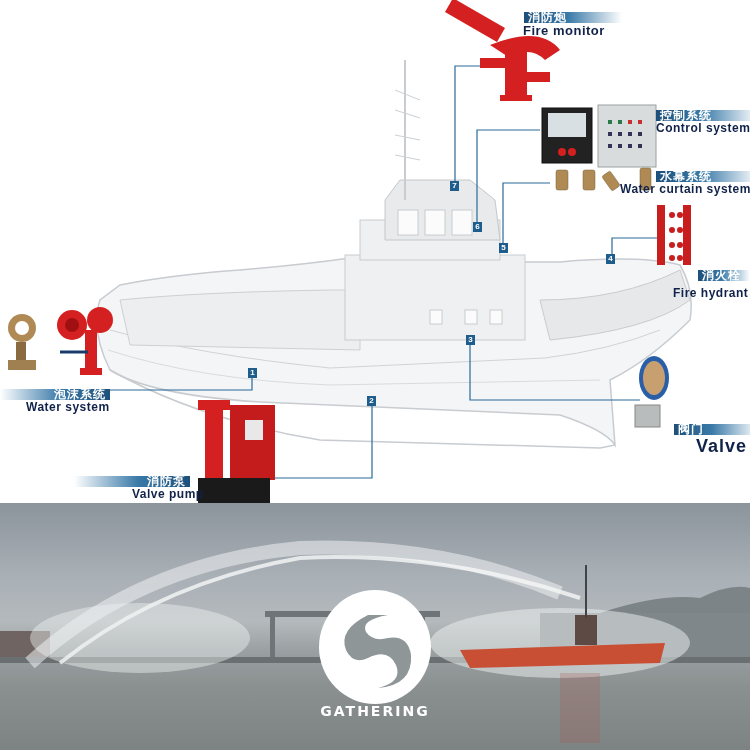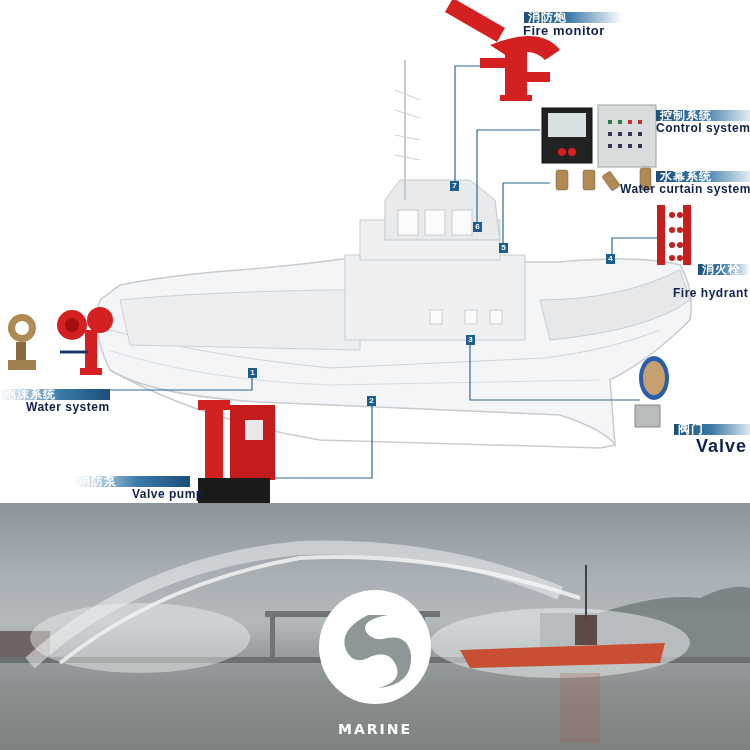--- a/index.html
+++ b/index.html
@@ -3,21 +3,21 @@
 <meta charset="utf-8">
 <style>
   html, body { margin:0; padding:0; }
   body { width:750px; height:750px; position:relative; overflow:hidden; background:#ffffff; font-family:"Liberation Sans", sans-serif; }
   .top { position:absolute; left:0; top:0; width:750px; height:503px; background:#ffffff; overflow:hidden; }
   .photo { position:absolute; left:0; top:503px; width:750px; height:247px; overflow:hidden;
     background:linear-gradient(180deg,#8c949c 0%,#a9b0b6 30%,#b4b9bc 48%,#9aa0a2 60%,#8a8f90 75%,#7d8283 100%); }
   svg.ship { position:absolute; left:0; top:0; }
   .banner { position:absolute; height:11px; color:#fff; font-size:12px; font-weight:bold; line-height:11px; padding:0 4px; letter-spacing:1px; }
   .banner.r { background:linear-gradient(90deg,#1d4f7a 0%,#3a7aa8 45%,rgba(255,255,255,0) 100%); }
-  .banner.l { background:linear-gradient(90deg,rgba(255,255,255,0) 0%,#3a7aa8 55%,#1d4f7a 100%); text-align:left; }
+  .banner.l { background:linear-gradient(90deg,rgba(255,255,255,0) 0%,#3a7aa8 55%,#1d4f7a 100%); text-align:right; }
   .en { position:absolute; color:#10224a; font-weight:bold; font-size:13px; white-space:nowrap; letter-spacing:0.5px; }
   .en.big { font-size:18px; letter-spacing:1px;margin-left:20px; }
   .marker { position:absolute; width:9px; height:10px; background:#1f5e8c; color:#fff; font-size:8px; font-weight:bold; text-align:center; line-height:10px; }
   .logo-text { position:absolute; color:#fff; font-weight:bold; text-align:center; letter-spacing:2px; font-family:"DejaVu Sans", sans-serif; }
 </style>
 </head>
 <body>
 
 <div class="top">
 
@@ -145,21 +145,21 @@
 
   <div class="banner r" style="left:524px;top:12px;width:90px">消防炮</div>
   <div class="en" style="left:523px;top:23px">Fire monitor</div>
 
   <div class="banner r" style="left:656px;top:110px;width:94px">控制系统</div>
   <div class="en" style="left:656px;top:121px;font-size:12px">Control system</div>
 
   <div class="banner r" style="left:656px;top:171px;width:94px">水幕系统</div>
   <div class="en" style="left:620px;top:182px;font-size:12px">Water curtain system</div>
 
-  <div class="banner r" style="left:698px;top:264px;width:44px">消火栓</div>
+  <div class="banner r" style="left:698px;top:270px;width:44px">消火栓</div>
   <div class="en" style="left:673px;top:286px;font-size:12px">Fire hydrant</div>
 
   <div class="banner r" style="left:674px;top:424px;width:76px">阀门</div>
   <div class="en big" style="left:676px;top:436px">Valve</div>
 
   <div class="banner l" style="left:0px;top:389px;width:102px">泡沫系统</div>
   <div class="en" style="left:26px;top:400px;font-size:12px">Water system</div>
 
   <div class="banner l" style="left:74px;top:476px;width:108px">消防泵</div>
   <div class="en" style="left:132px;top:487px;font-size:12px">Valve pump</div>
@@ -186,14 +186,14 @@
     <rect x="575" y="112" width="22" height="30" fill="#5e4a44"></rect>
     <line x1="586" y1="62" x2="586" y2="115" stroke="#404446" stroke-width="2"></line>
 
     <rect x="560" y="170" width="40" height="70" fill="#a8594a" opacity="0.25"></rect>
   </svg>
 
   <svg width="120" height="120" viewBox="0 0 120 120" style="position:absolute;left:318px;top:590px;transform:translateY(-503px)">
     <ellipse cx="57" cy="57" rx="56" ry="57" fill="#ffffff"></ellipse>
     <path d="M50 25 Q 20 40 28 60 Q 35 75 50 68 Q 70 58 78 75 Q 85 92 60 98 Q 95 95 93 65 Q 90 45 70 48 Q 55 52 48 42 Q 42 30 70 25 Z" fill="#8f9698"></path>
   </svg>
-  <div class="logo-text" style="left:300px;top:218px;width:150px;font-size:14px">MARINE</div>
+  <div class="logo-text" style="left:300px;top:200px;width:150px;font-size:14px">GATHERING</div>
 </div>
 
 </body></html>

